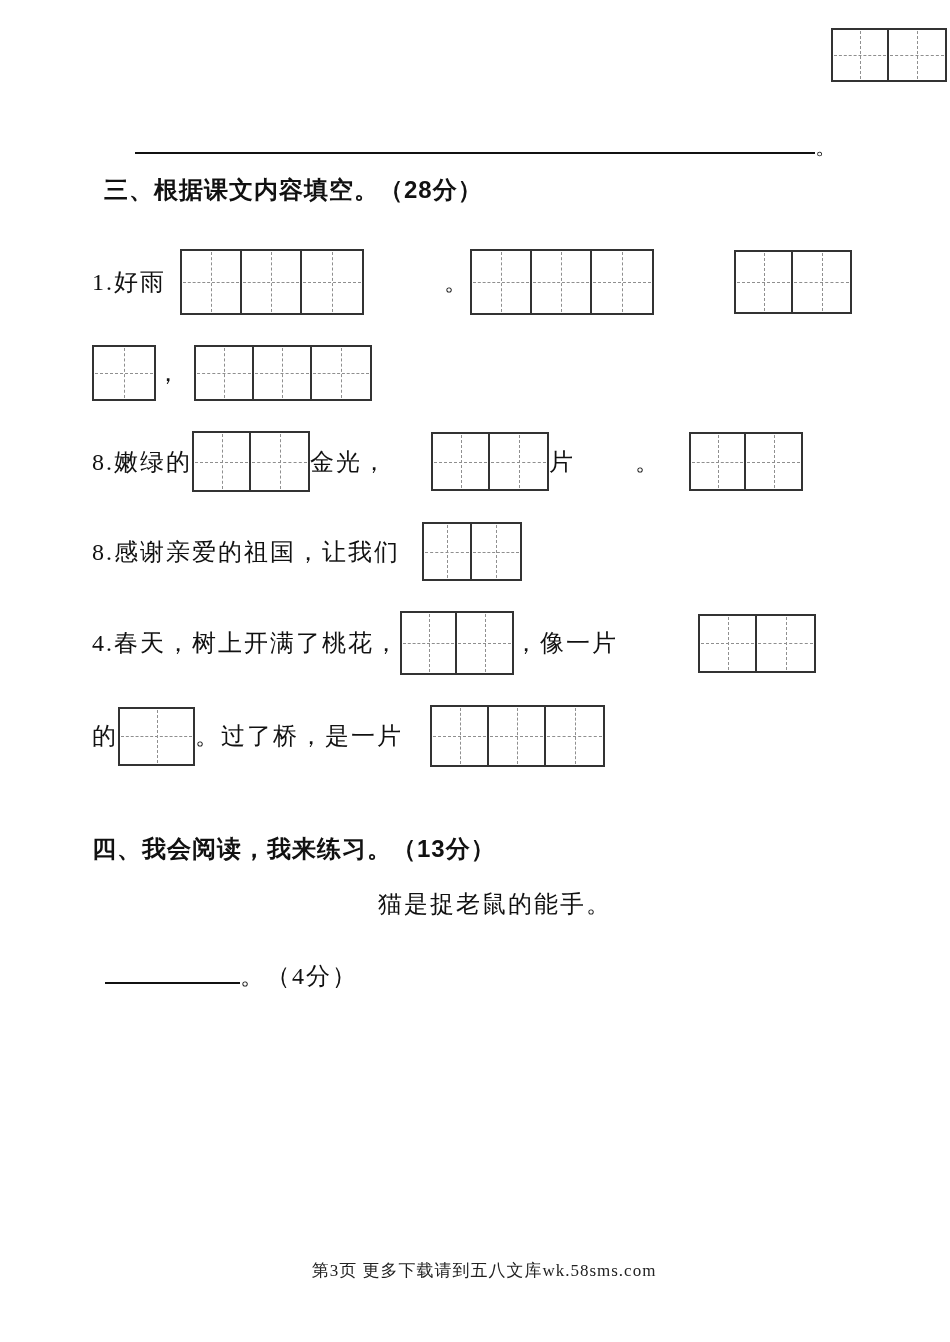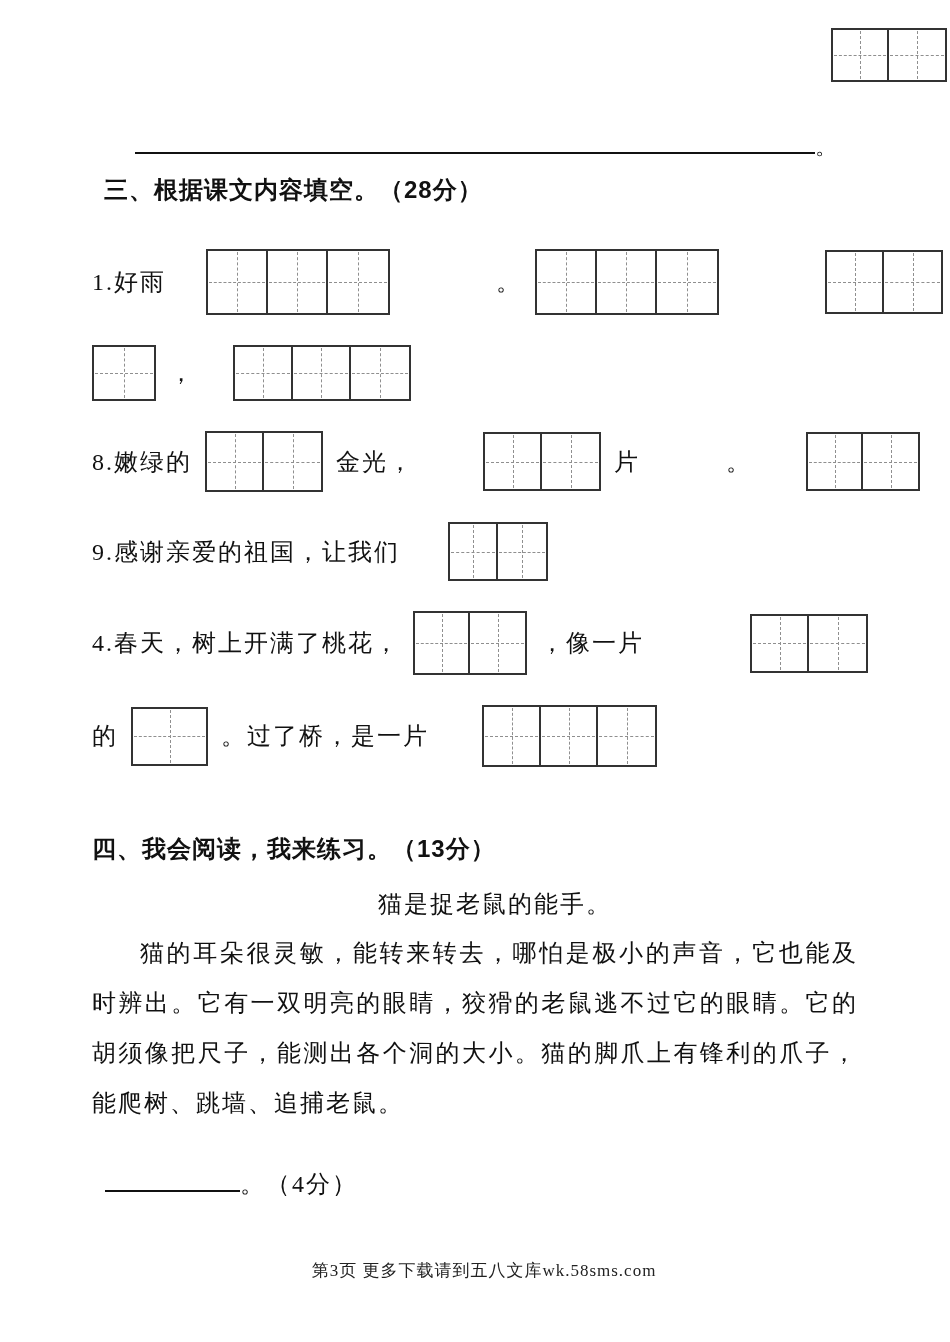--- a/index.html
+++ b/index.html
@@ -74,21 +74,20 @@
 
   
   .fill-lines { margin: 44px 92px 0 92px; }
   .fill-line {
     display: flex;
     align-items: center;
     margin-bottom: 30px;
     font-size: 24px;
     letter-spacing: 2px;
     white-space: nowrap;
-    gap: 13px;
   }
   .seg-text { flex: none; }
   .spacer { display: inline-block; flex: none; }
 
   
   .passage-title {
     margin-top: 24px;
     text-align: center;
     font-size: 24px;
     letter-spacing: 2px;
@@ -198,21 +197,21 @@
         <span class="seg-text">片</span>
         <span class="spacer" style="width: 60px;"></span>
         <span class="seg-text">。</span>
         <span class="spacer" style="width: 28px;"></span>
         <span class="tian">
           <span class="cell" style="width: 55px; height: 55px;"></span>
           <span class="cell" style="width: 55px; height: 55px;"></span>
         </span>
       </div>
       <div class="fill-line">
-        <span class="seg-text">9.感谢亲爱的祖国，让我们</span>
+        <span class="seg-text">8.感谢亲爱的祖国，让我们</span>
         <span class="spacer" style="width: 22px;"></span>
         <span class="tian">
           <span class="cell" style="width: 48px; height: 55px;"></span>
           <span class="cell" style="width: 48px; height: 55px;"></span>
         </span>
       </div>
       <div class="fill-line">
         <span class="seg-text">4.春天，树上开满了桃花，</span>
         <span class="tian">
           <span class="cell" style="width: 55px; height: 60px;"></span>
@@ -235,20 +234,19 @@
         <span class="tian">
           <span class="cell" style="width: 57px; height: 58px;"></span>
           <span class="cell" style="width: 57px; height: 58px;"></span>
           <span class="cell" style="width: 57px; height: 58px;"></span>
         </span>
       </div>
     </div>
 
   <div class="sec-title sec4-title">四、我会阅读，我来练习。（13分）</div>
   <div class="passage-title">猫是捉老鼠的能手。</div>
-  <div class="passage">猫的耳朵很灵敏，能转来转去，哪怕是极小的声音，它也能及时辨出。它有一双明亮的眼睛，狡猾的老鼠逃不过它的眼睛。它的胡须像把尺子，能测出各个洞的大小。猫的脚爪上有锋利的爪子，能爬树、跳墙、追捕老鼠。</div>
 
 
   <div class="q1-line2"><span class="blank"></span><span>。（4分）</span></div>
 
   <div class="footer">第3页 更多下载请到五八文库wk.58sms.com</div>
 
 </div>
 
 </body></html>

